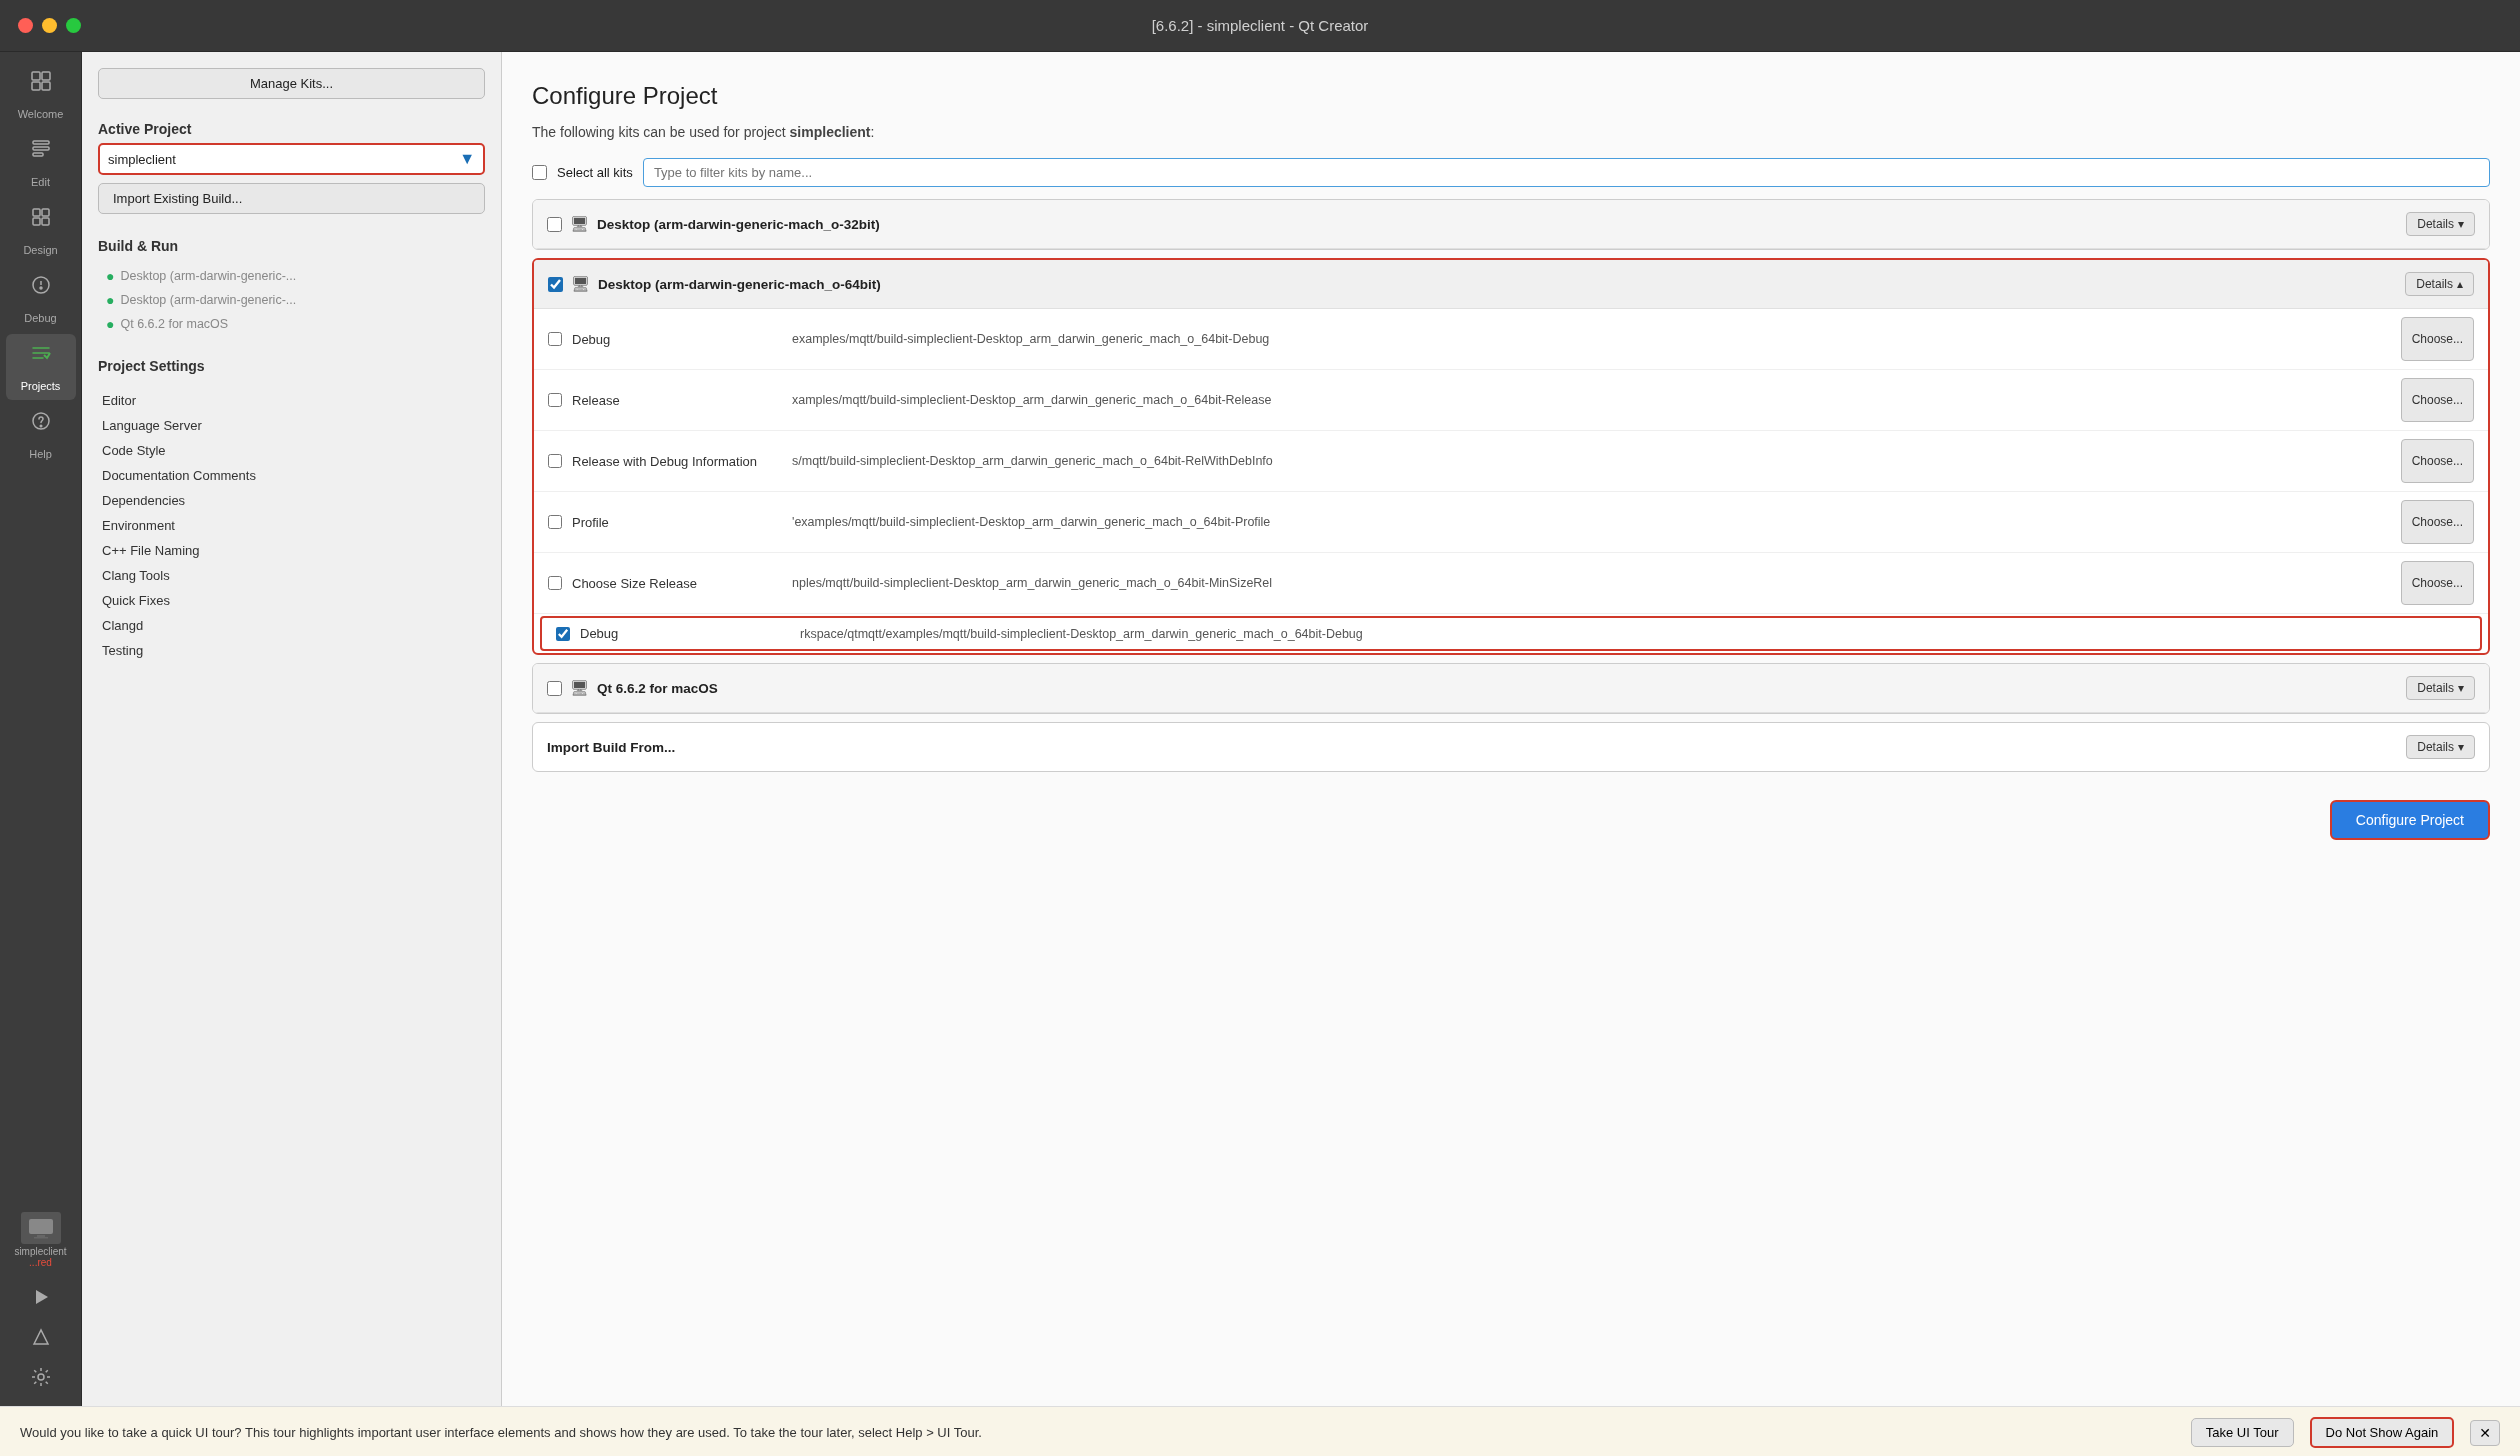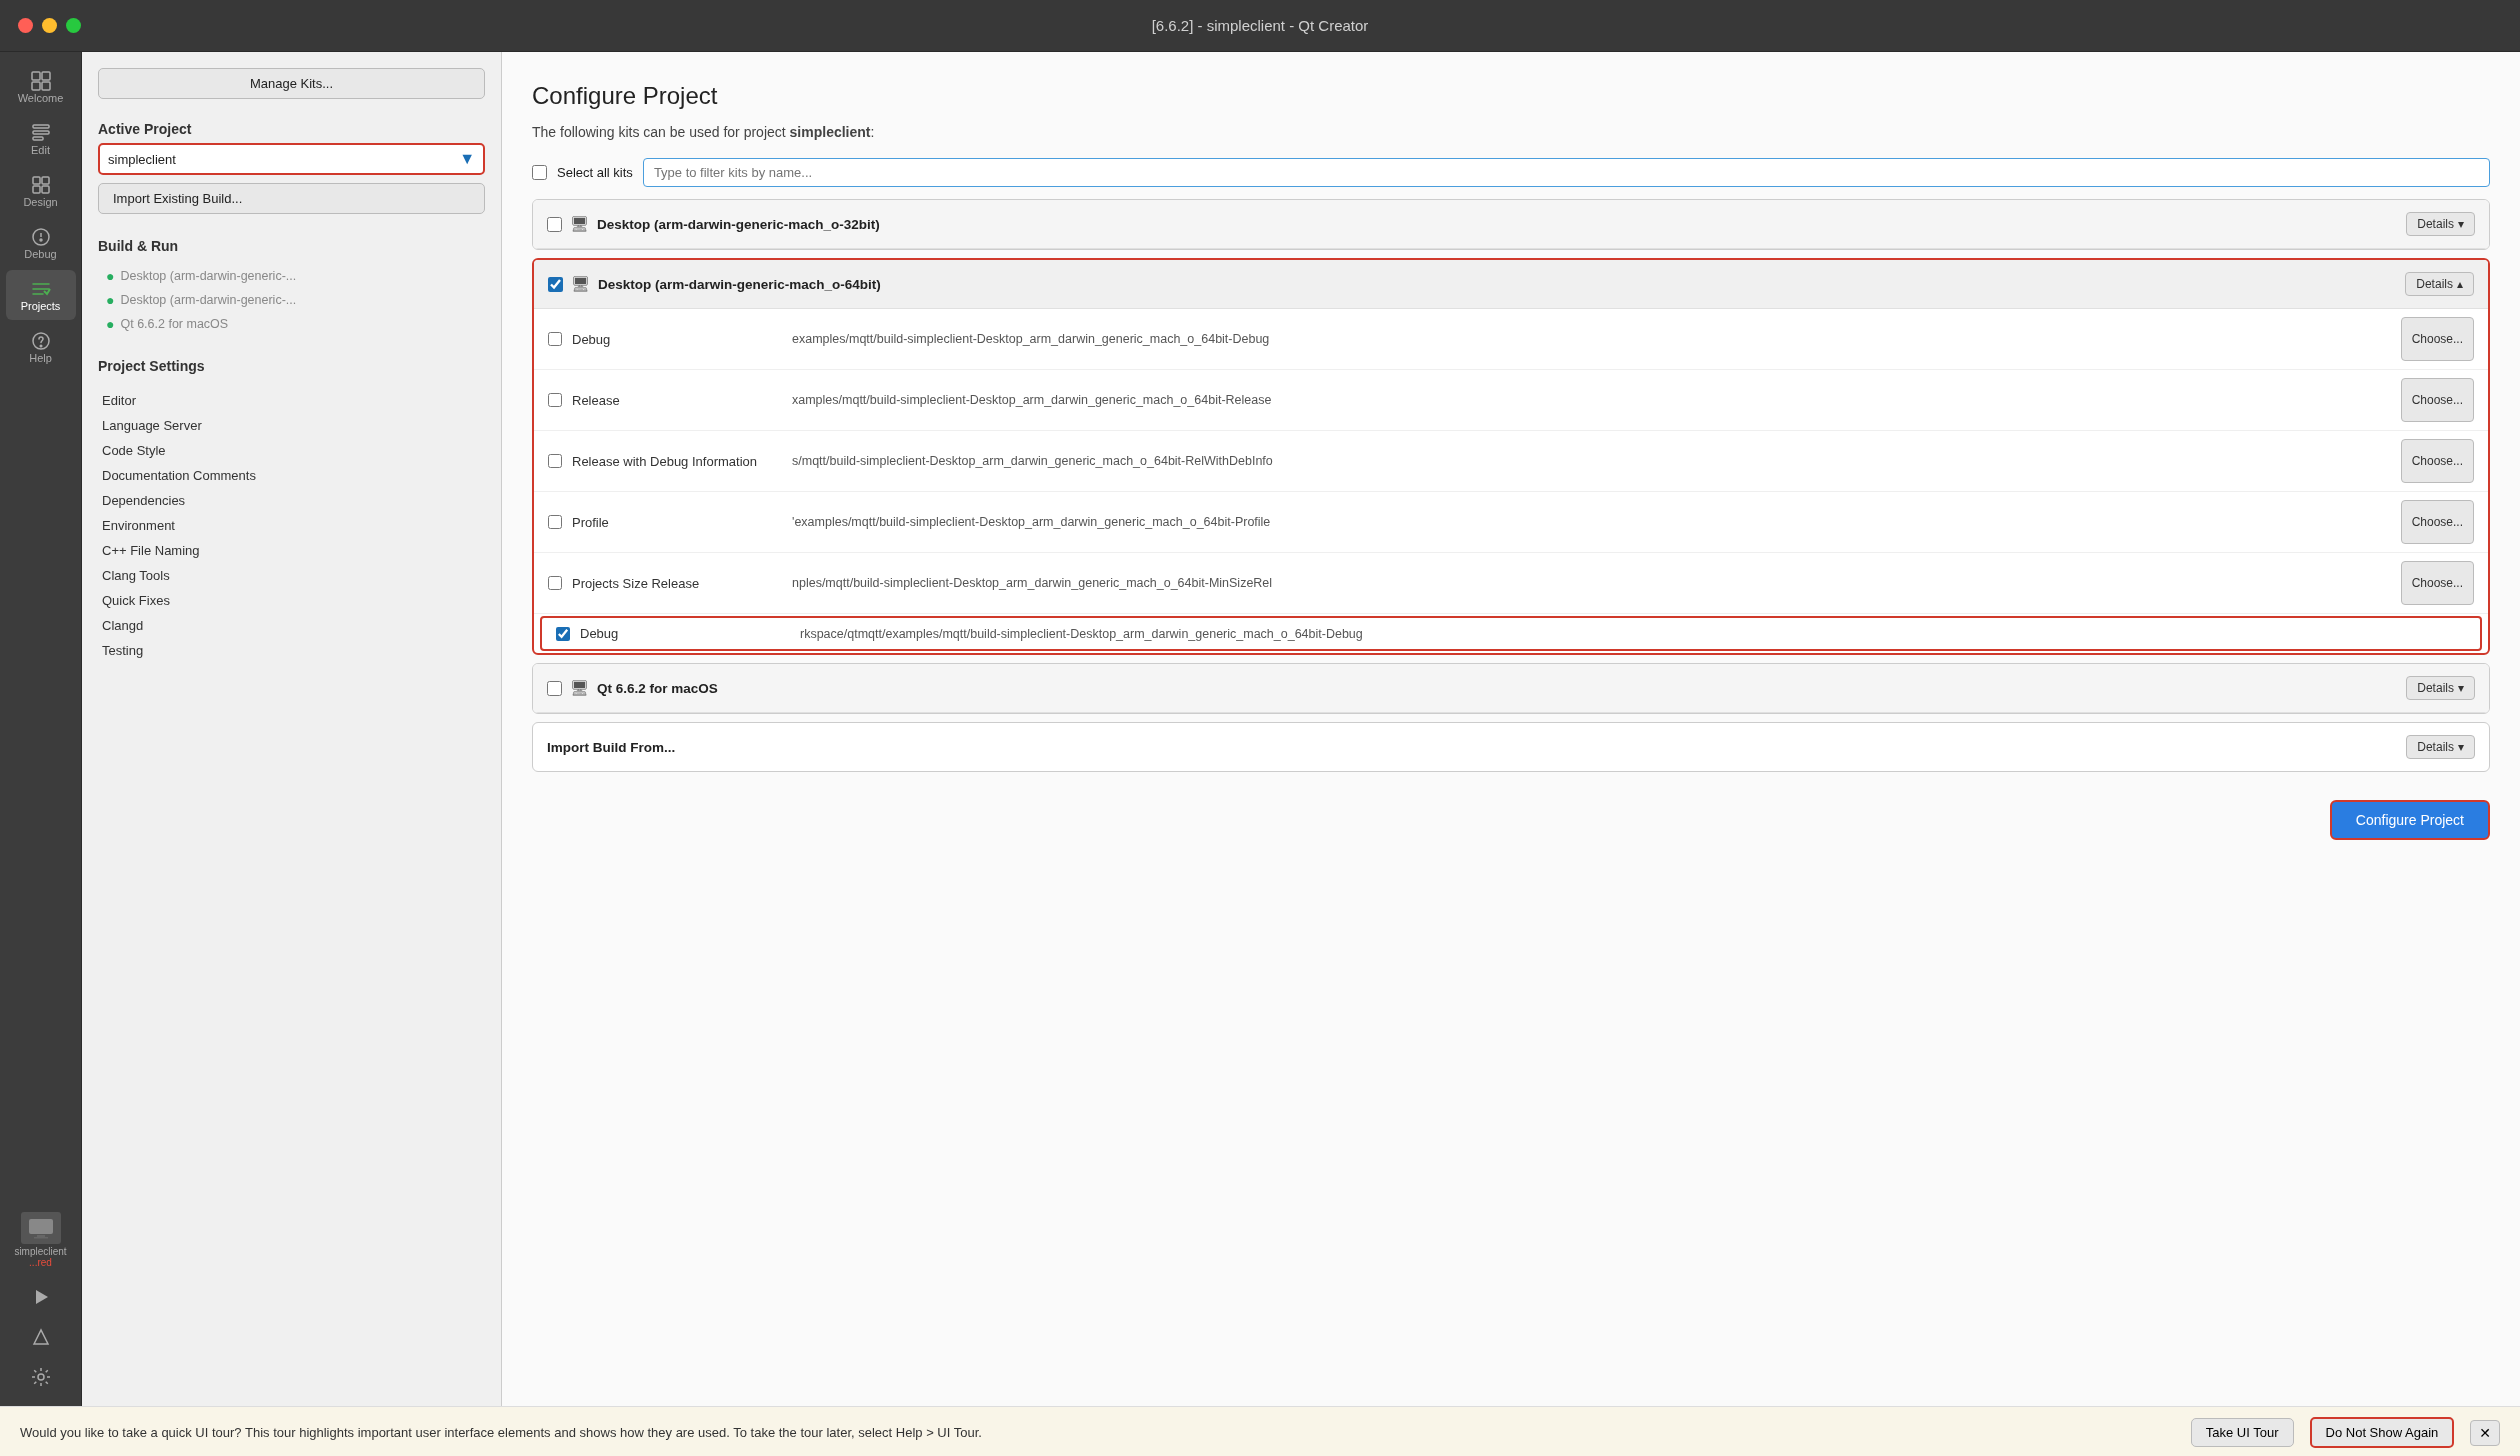--- a/index.html
+++ b/index.html
@@ -59,21 +59,21 @@
     .icon-btn {
       width: 70px;
       display: flex;
       flex-direction: column;
       align-items: center;
       padding: 8px 4px;
       border-radius: 6px;
       color: #aaa;
       font-size: 11px;
       cursor: pointer;
-      gap: 0;
+      gap: 16px;
     }
     .icon-btn.active { background: #505050; color: #fff; }
     .icon-btn svg { width: 22px; height: 22px; }
     .icon-btn-label { font-size: 11px; }
 
     
     .left-panel {
       width: 420px;
       background: #f0f0f0;
       display: flex;
@@ -607,21 +607,21 @@
 
         <div class="build-row">
           <input type="checkbox" class="build-config-check" style="">
           <span class="build-config-name">Profile</span>
           <span class="build-config-path">'examples/mqtt/build-simpleclient-Desktop_arm_darwin_generic_mach_o_64bit-Profile</span>
           <button class="choose-btn">Choose...</button>
         </div>
 
         <div class="build-row">
           <input type="checkbox" class="build-config-check" style="">
-          <span class="build-config-name">Projects Size Release</span>
+          <span class="build-config-name">Choose Size Release</span>
           <span class="build-config-path">nples/mqtt/build-simpleclient-Desktop_arm_darwin_generic_mach_o_64bit-MinSizeRel</span>
           <button class="choose-btn">Choose...</button>
         </div>
 
         <div class="build-row highlighted-row">
           <input type="checkbox" class="build-config-check checkbox-blue-checked" checked="" style="">
           <span class="build-config-name">Debug</span>
           <span class="build-config-path">rkspace/qtmqtt/examples/mqtt/build-simpleclient-Desktop_arm_darwin_generic_mach_o_64bit-Debug</span>
         </div>
       </div>

